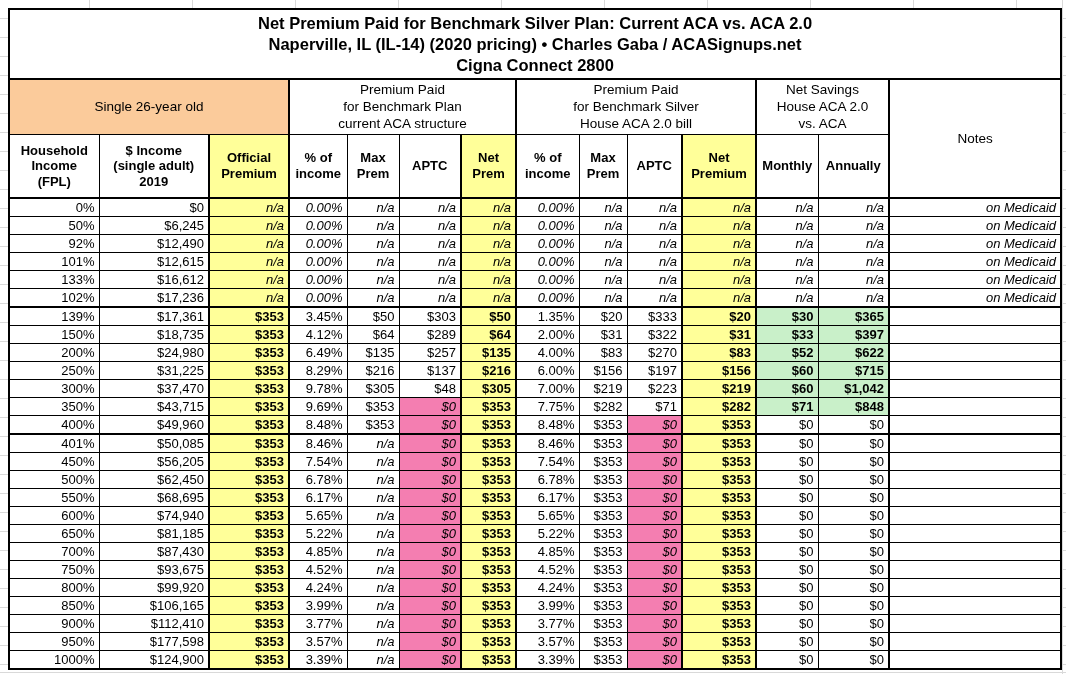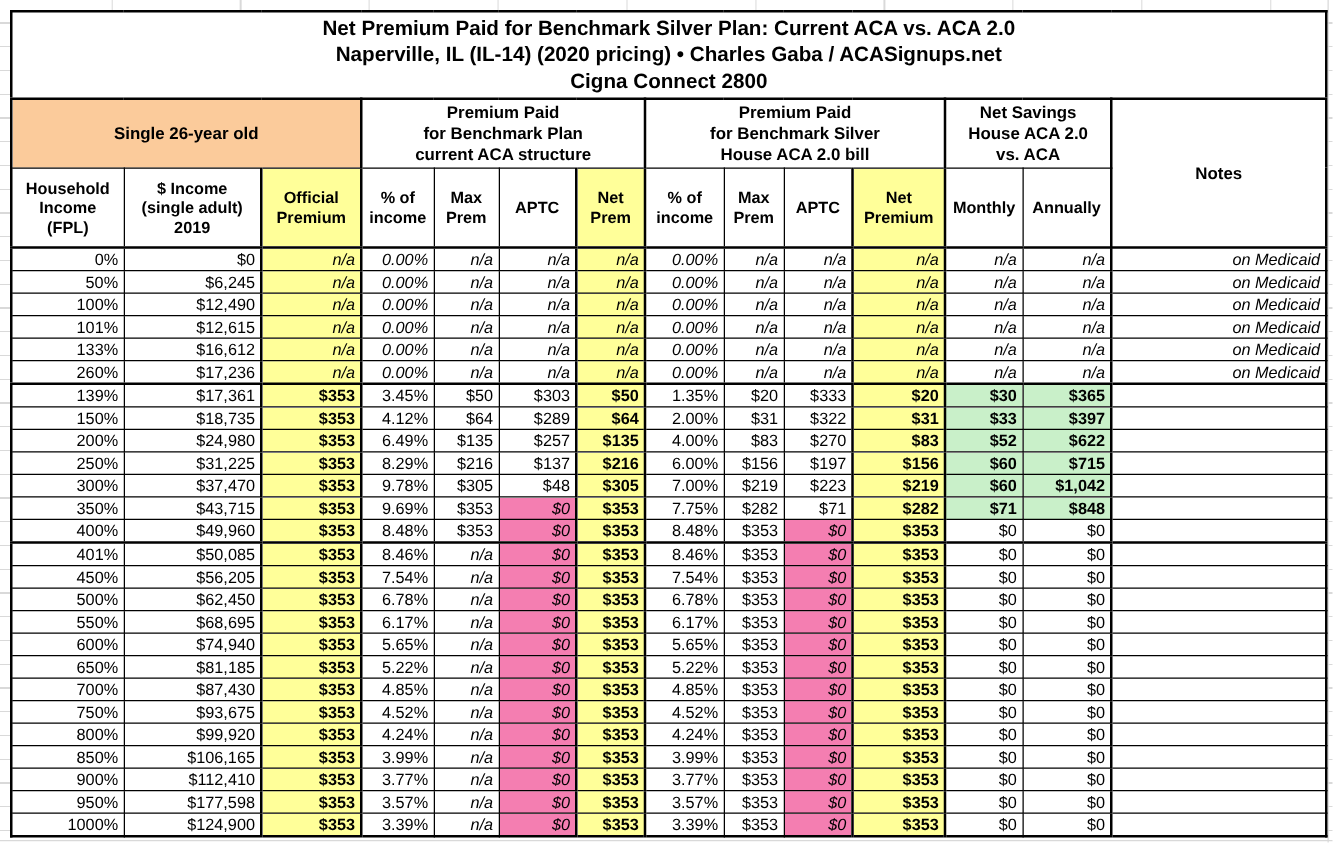--- a/index.html
+++ b/index.html
@@ -63,21 +63,21 @@
     text-align: center;
     font-weight: bold;
     font-size: 16.5px;
     line-height: 21px;
   }
 
   
   tr.group-row td {
     height: 55px;
     text-align: center;
-    font-weight: bold;
+    font-weight: normal;
     font-size: 13.5px;
     line-height: 17px;
     white-space: pre-line;
   }
   td.subject {
     background: var(--orange);
     font-size: 18px;
   }
   td.notes-head {
     font-size: 14px;
@@ -223,21 +223,21 @@
     <td class="yellow na ital">n/a</td>
     <td class="ital">0.00%</td>
     <td class="na ital">n/a</td>
     <td class="na ital">n/a</td>
     <td class="yellow na ital">n/a</td>
     <td class="na ital">n/a</td>
     <td class="na ital">n/a</td>
     <td class="ital notes">on Medicaid</td>
   </tr>
       <tr class="data-row">
-    <td>100%</td>
+    <td>92%</td>
     <td>$12,490</td>
     <td class="yellow na ital">n/a</td>
     <td class="ital">0.00%</td>
     <td class="na ital">n/a</td>
     <td class="na ital">n/a</td>
     <td class="yellow na ital">n/a</td>
     <td class="ital">0.00%</td>
     <td class="na ital">n/a</td>
     <td class="na ital">n/a</td>
     <td class="yellow na ital">n/a</td>
@@ -271,21 +271,21 @@
     <td class="yellow na ital">n/a</td>
     <td class="ital">0.00%</td>
     <td class="na ital">n/a</td>
     <td class="na ital">n/a</td>
     <td class="yellow na ital">n/a</td>
     <td class="na ital">n/a</td>
     <td class="na ital">n/a</td>
     <td class="ital notes">on Medicaid</td>
   </tr>
       <tr class="data-row sep">
-    <td>260%</td>
+    <td>102%</td>
     <td>$17,236</td>
     <td class="yellow na ital">n/a</td>
     <td class="ital">0.00%</td>
     <td class="na ital">n/a</td>
     <td class="na ital">n/a</td>
     <td class="yellow na ital">n/a</td>
     <td class="ital">0.00%</td>
     <td class="na ital">n/a</td>
     <td class="na ital">n/a</td>
     <td class="yellow na ital">n/a</td>

